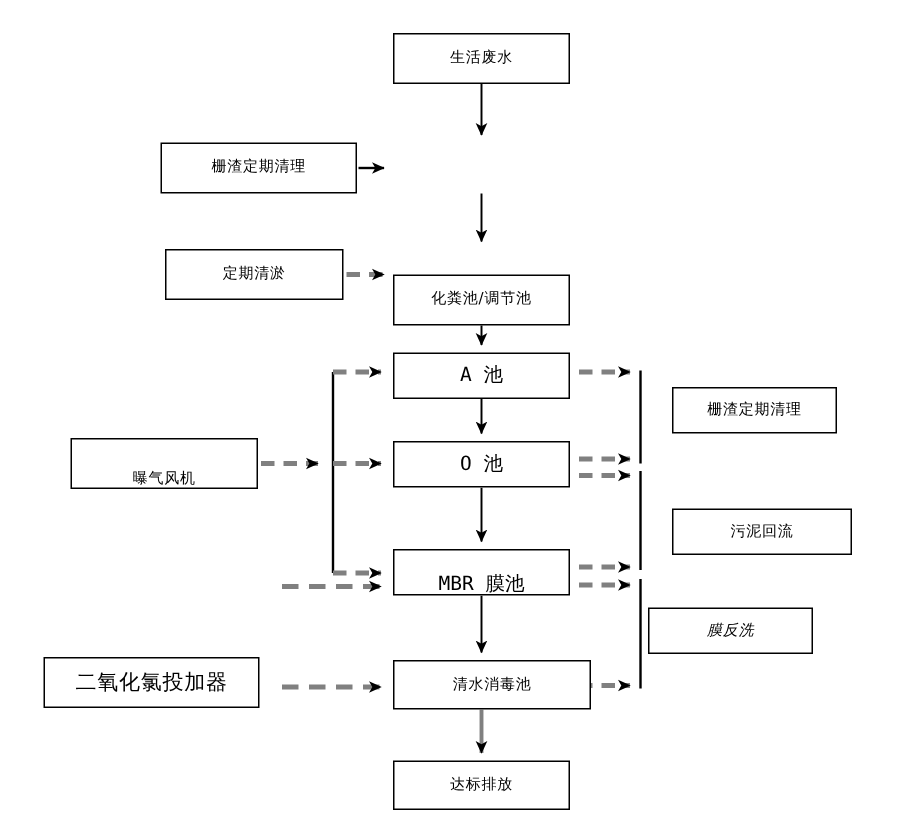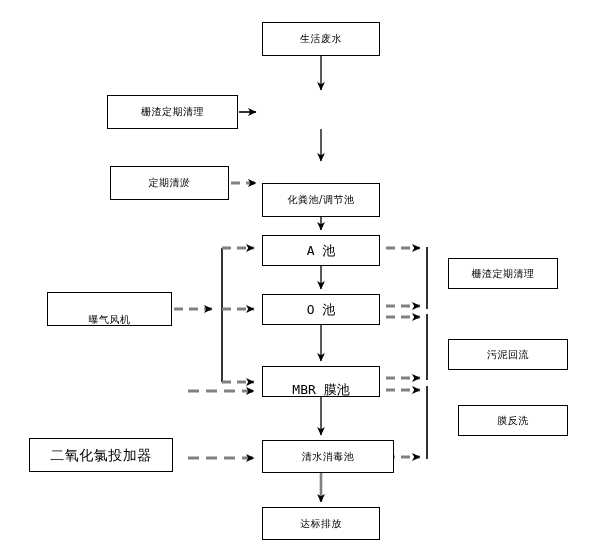--- a/index.html
+++ b/index.html
@@ -146,21 +146,21 @@
 
   <div class="node" style="left:448px;top:339px;width:120px;height:31px;">
     <span>污泥回流</span>
   </div>
 
 
   <div class="node latin" style="left:262px;top:366px;width:118px;height:31px;align-items:flex-end;">
     <span>MBR 膜池</span>
   </div>
 
-  <div class="node" style="left:458px;top:405px;width:110px;height:31px;">
+  <div class="node" style="left:432px;top:405px;width:110px;height:31px;font-style:italic;">
     <span>膜反洗</span>
   </div>
 
   <div class="node" style="left:29px;top:438px;width:144px;height:34px;font-size:14px;text-align:center;">
     <span>二氧化氯投加器</span>
   </div>
 
   <div class="node" style="left:262px;top:440px;width:132px;height:33px;">
     <span>清水消毒池</span>
   </div>

